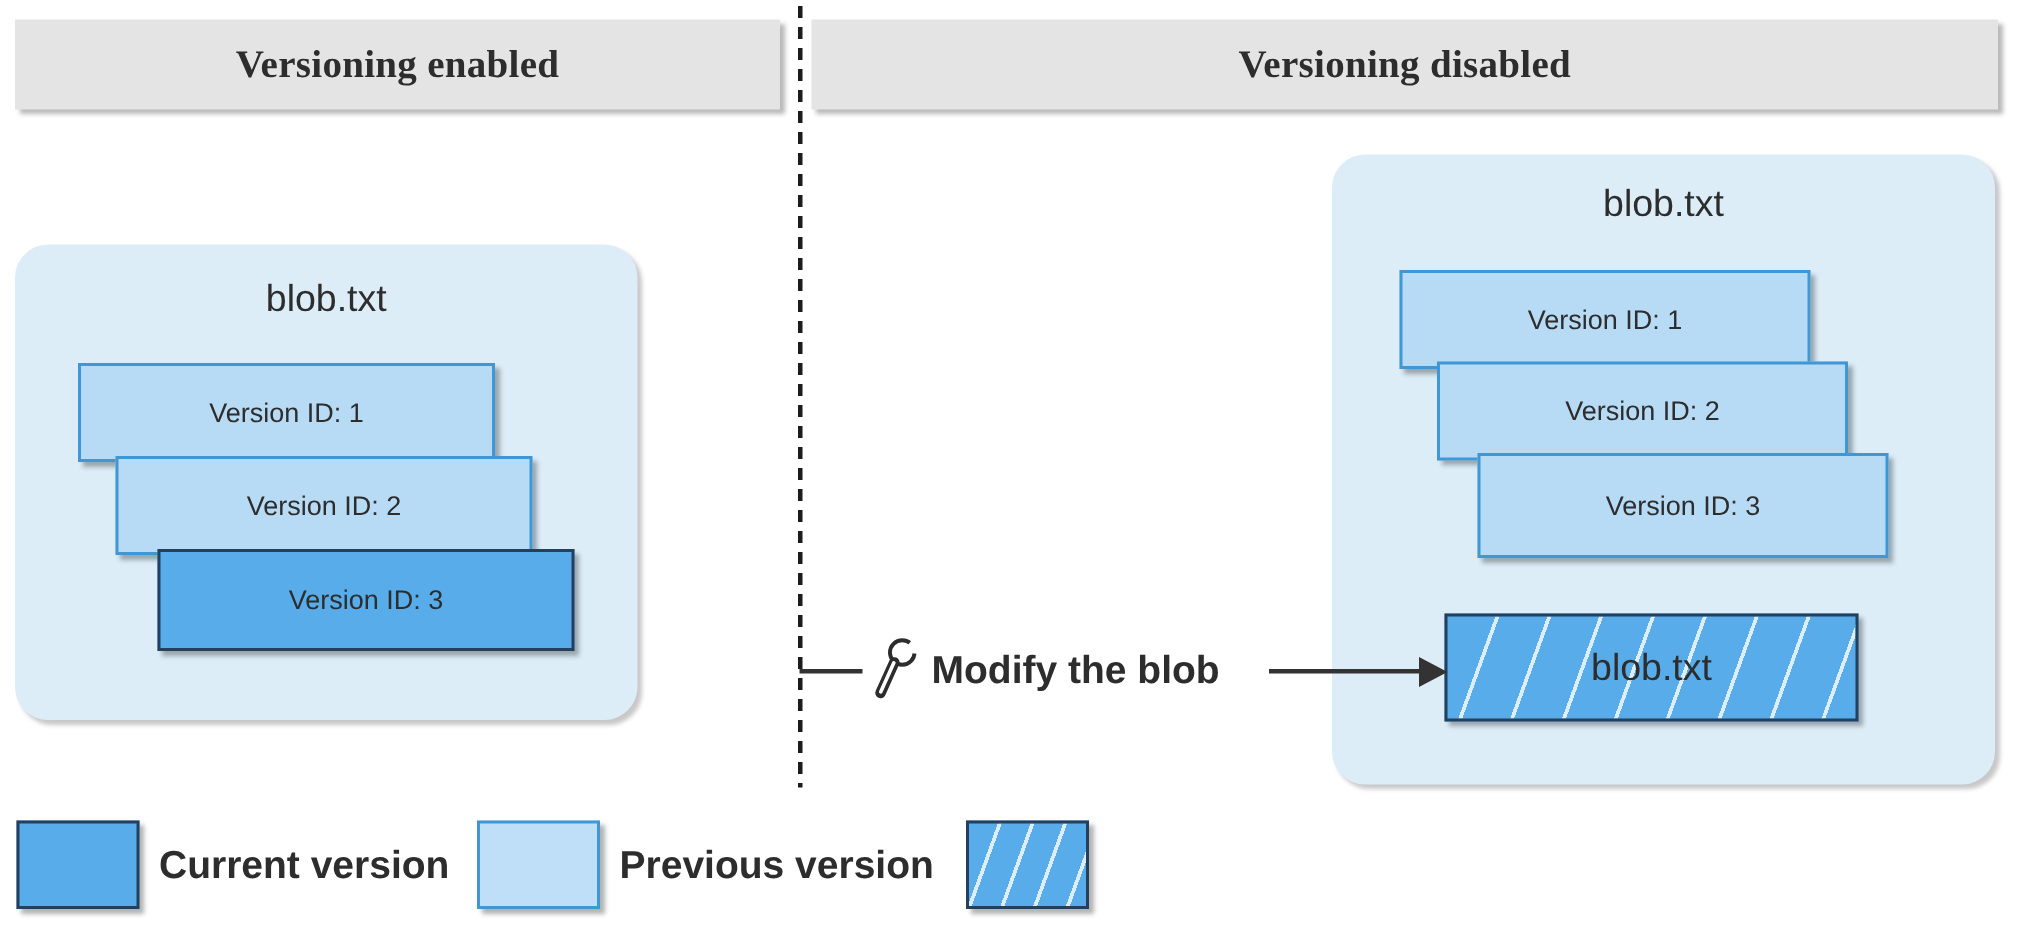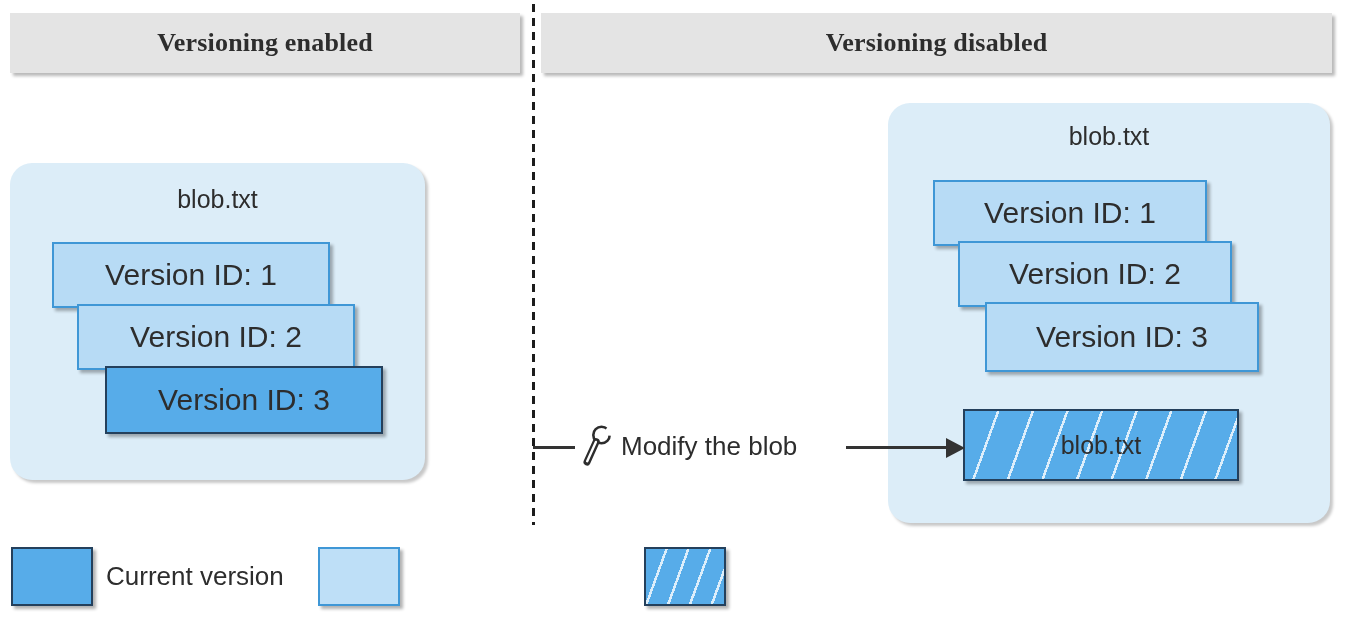--- a/index.html
+++ b/index.html
@@ -30,21 +30,21 @@
   .blob-container.left{left:10px;top:163px;width:415px;height:317px;}
   .blob-container.right{left:888px;top:103px;width:442px;height:420px;}
   .blob-title{
     position:absolute;left:0;width:100%;text-align:center;font-size:25px;
   }
   .blob-container.left .blob-title{top:22px;}
   .blob-container.right .blob-title{top:19px;}
   
   .version-box{
     position:absolute;height:62px;display:flex;align-items:center;justify-content:center;
-    font-size:30px;box-shadow:3px 3px 3px rgba(0,0,0,0.3);
+    font-size:18px;box-shadow:3px 3px 3px rgba(0,0,0,0.3);
   }
   .version-box.previous{background:#b7dbf5;border:2px solid #3f97d6;}
   .version-box.current{background:#57ace9;border:2px solid #24405c;}
   .blob-container.left .v1{left:42px;top:79px;width:274px;}
   .blob-container.left .v2{left:67px;top:141px;width:274px;}
   .blob-container.left .v3{left:95px;top:203px;width:274px;height:64px;}
   .blob-container.right .v1{left:45px;top:77px;width:270px;}
   .blob-container.right .v2{left:70px;top:138px;width:270px;}
   .blob-container.right .v3{left:97px;top:199px;width:270px;height:66px;}
   
@@ -61,33 +61,33 @@
   .connector{position:absolute;background:#333;height:3px;}
   .connector.stub{left:533px;top:446px;width:42px;}
   .connector.arrow-line{left:846px;top:446px;width:101px;}
   .arrow-head{
     position:absolute;left:946px;top:438px;width:0;height:0;
     border-top:10px solid transparent;border-bottom:10px solid transparent;
     border-left:19px solid #333;
   }
   .wrench{position:absolute;left:580px;top:423px;}
   .modify-label{
-    position:absolute;left:621px;top:431px;font-size:26px;font-weight:normal;line-height:30px;
+    position:absolute;left:621px;top:431px;font-size:26px;font-weight:bold;line-height:30px;
   }
   
   .legend-swatch{
     position:absolute;top:547px;width:78px;height:55px;
     box-shadow:3px 3px 3px rgba(0,0,0,0.3);
   }
   .legend-swatch.current{left:11px;background:#57ace9;border:2px solid #24405c;}
   .legend-swatch.previous{left:318px;background:#bedff7;border:2px solid #3f97d6;}
   .legend-swatch.blob{left:644px;border:2px solid #24405c;
     background-color:#57ace9;
     background-image:repeating-linear-gradient(110deg,transparent 0 18px,rgba(255,255,255,0.8) 18px 20.5px);}
-  .legend-label{position:absolute;top:561px;font-size:26px;line-height:30px;}
+  .legend-label{position:absolute;top:561px;font-size:26px;line-height:30px;font-weight:bold;}
   .legend-label.l1{left:106px;}
   .legend-label.l2{left:413px;}
   .legend-label.l3{left:740px;}
 </style>
 </head>
 <body>
 
 <div class="canvas">
 
   <div class="divider"></div>
@@ -136,16 +136,17 @@
     <line x1="15.9" y1="18.9" x2="7.2" y2="38.2" stroke="#ffffff" stroke-width="2.4" stroke-linecap="round"></line>
   </svg>
   <div class="modify-label">Modify the blob</div>
   <div class="connector arrow-line"></div>
   <div class="arrow-head"></div>
 
   <div class="legend-swatch current"></div>
   <div class="legend-label l1">Current version</div>
 
   <div class="legend-swatch previous"></div>
+  <div class="legend-label l2">Previous version</div>
 
   <div class="legend-swatch blob"></div>
 
 </div>
 
 </body></html>

